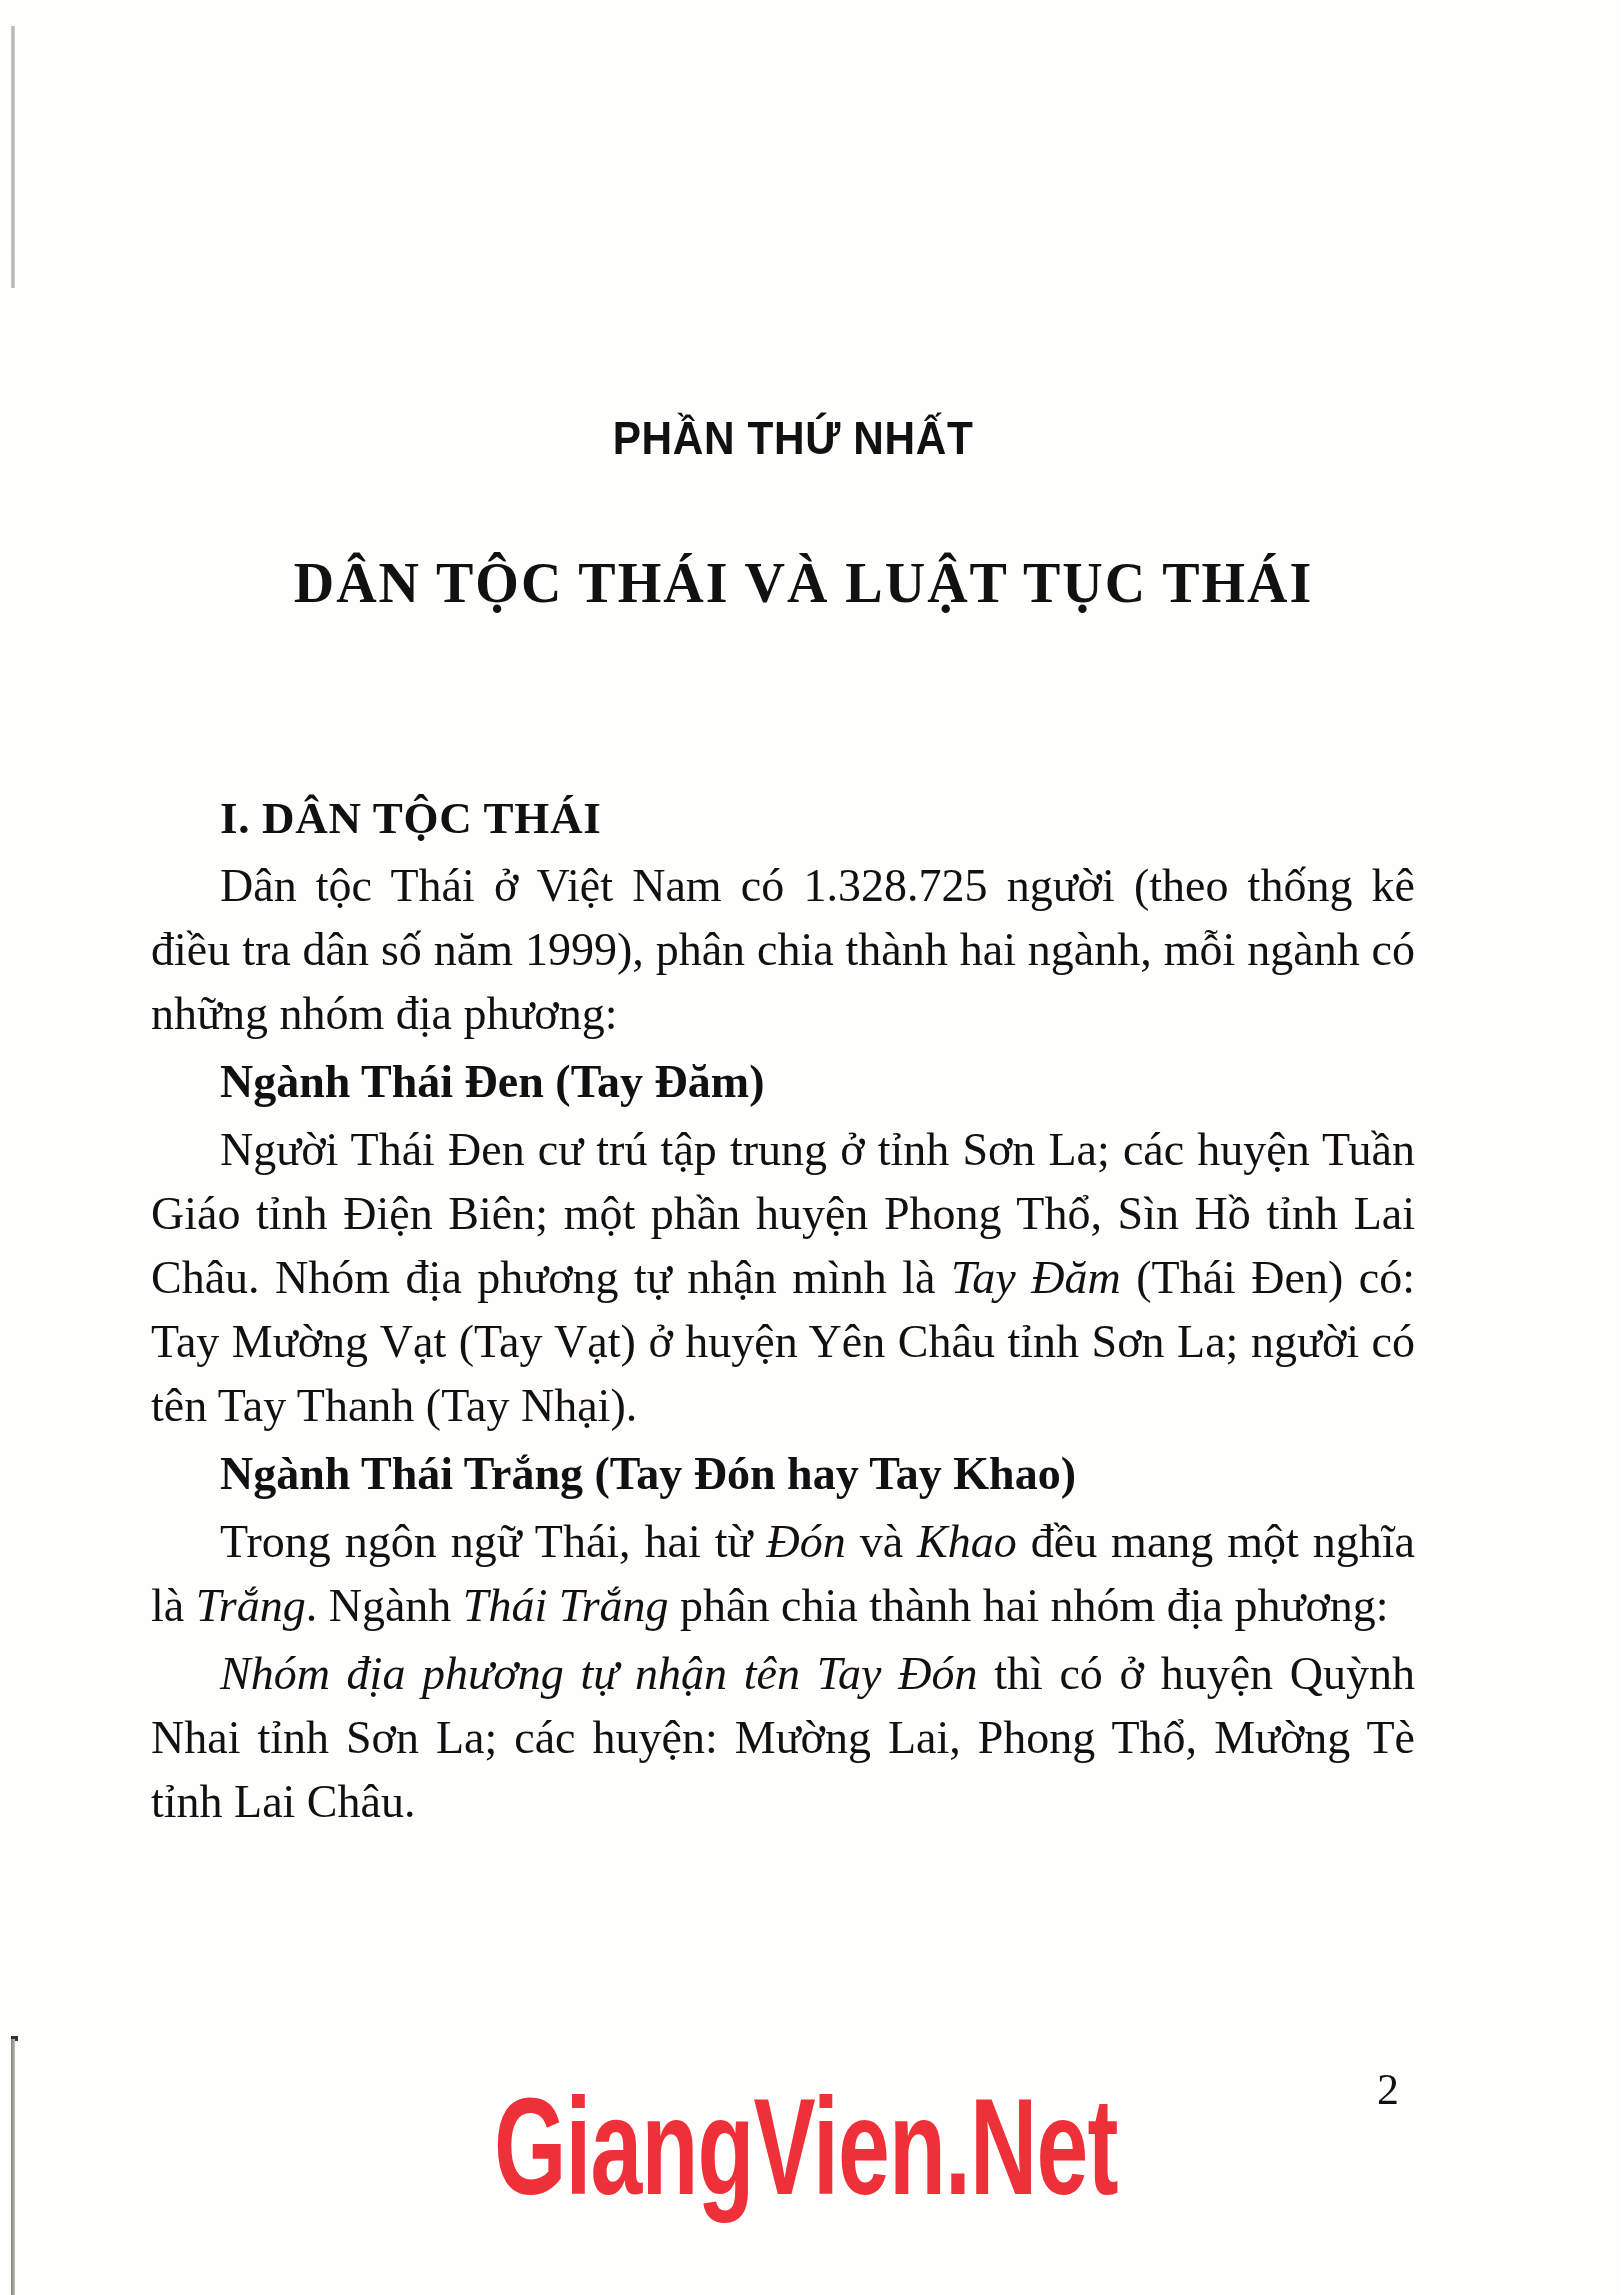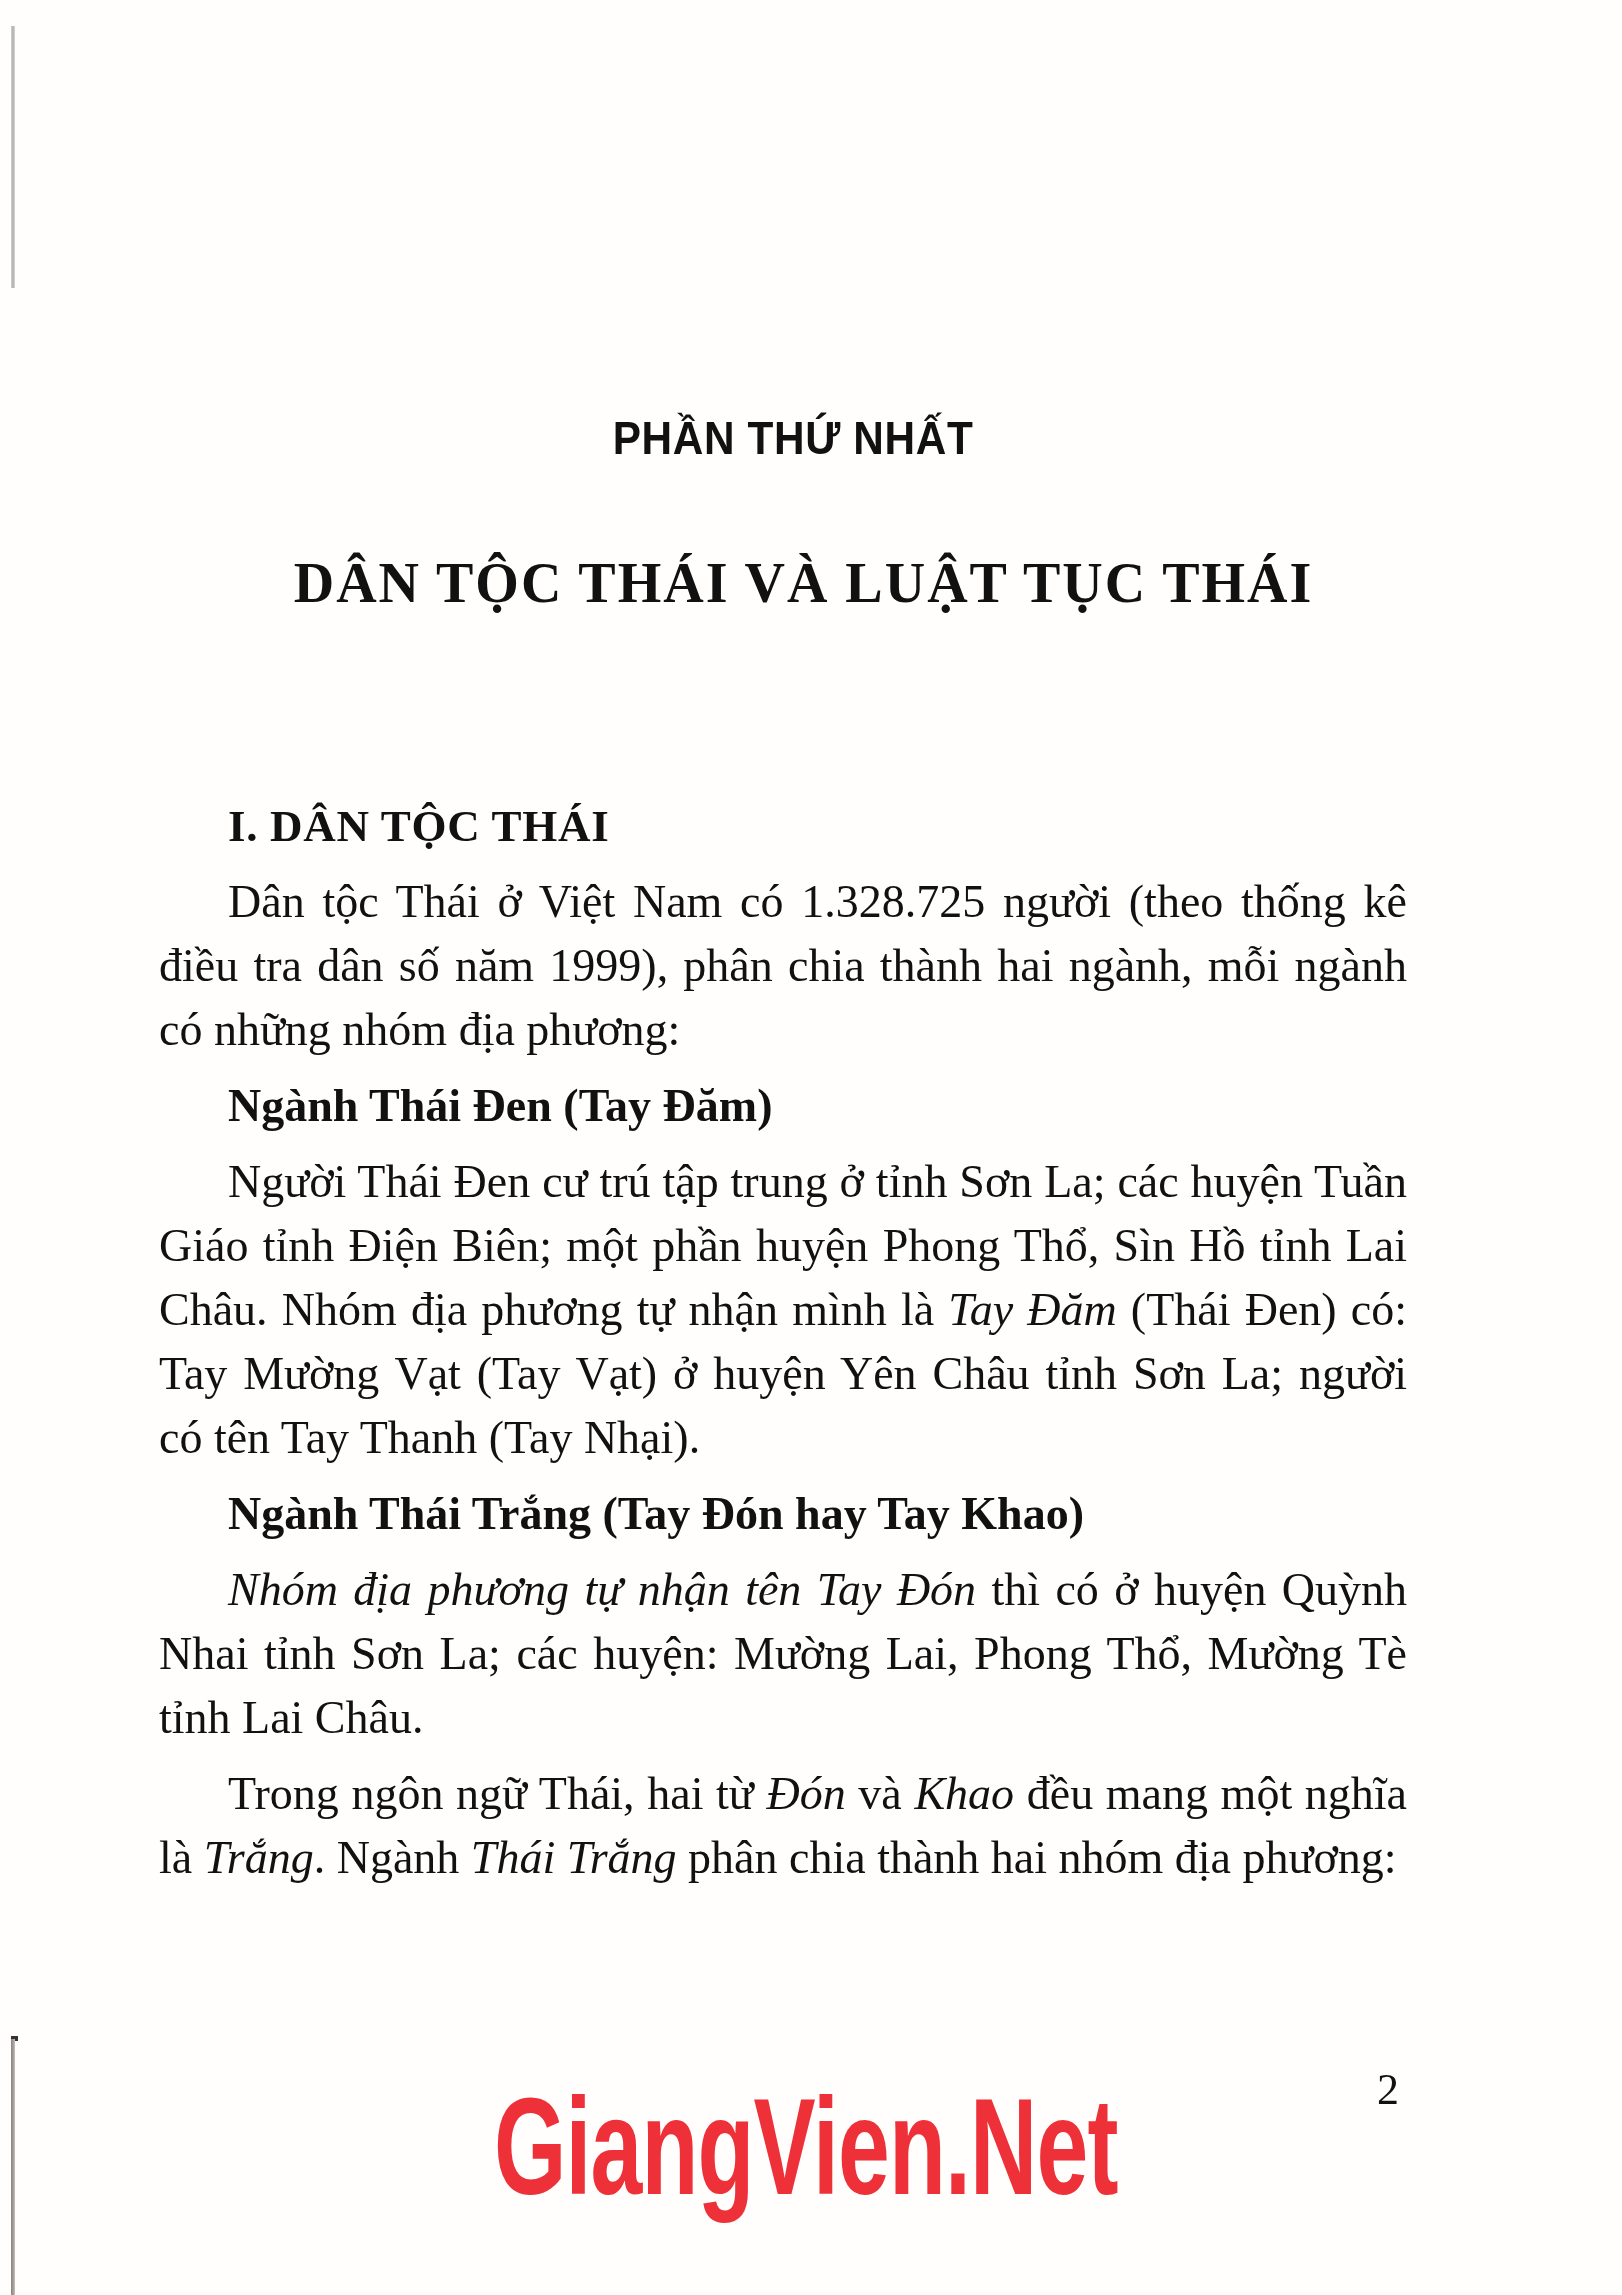--- a/index.html
+++ b/index.html
@@ -68,21 +68,21 @@
     .body-text {
       position: absolute;
       left: 147px;
       top: 782px;
       width: 1272px;
       font-size: 46px;
       line-height: 64px;
       text-align: justify;
     }
     .body-text p {
-      margin: 12px;
+      margin: 4px;
       text-indent: 69px;
     }
     .body-text p.heading {
       font-weight: bold;
     }
     .body-text p.section-heading {
       font-weight: bold;
       font-size: 45px;
       letter-spacing: 0.7px;
     }
@@ -126,22 +126,22 @@
     <p class="section-heading">I. DÂN TỘC THÁI</p>
 
     <p>Dân tộc Thái ở Việt Nam có 1.328.725 người (theo thống kê điều tra dân số năm 1999), phân chia thành hai ngành, mỗi ngành có những nhóm địa phương:</p>
 
     <p class="heading">Ngành Thái Đen (Tay Đăm)</p>
 
     <p><span>Người Thái Đen cư trú tập trung ở tỉnh Sơn La; các huyện Tuần Giáo tỉnh Điện Biên; một phần huyện Phong Thổ, Sìn Hồ tỉnh Lai Châu. Nhóm địa phương tự nhận mình là </span><em>Tay Đăm</em><span> (Thái Đen) có: Tay Mường Vạt (Tay Vạt) ở huyện Yên Châu tỉnh Sơn La; người có tên Tay Thanh (Tay Nhại).</span></p>
 
     <p class="heading">Ngành Thái Trắng (Tay Đón hay Tay Khao)</p>
 
+    <p><span>Trong ngôn ngữ Thái, hai từ </span><em>Đón</em><span> và </span><em>Khao</em><span> đều mang một nghĩa là </span><em>Trắng</em><span>. Ngành </span><em>Thái Trắng</em><span> phân chia thành hai nhóm địa phương:</span></p>
+
     <p><em>Nhóm địa phương tự nhận tên Tay Đón</em><span> thì có ở huyện Quỳnh Nhai tỉnh Sơn La; các huyện: Mường Lai, Phong Thổ, Mường Tè tỉnh Lai Châu.</span></p>
-
-    <p><span>Trong ngôn ngữ Thái, hai từ </span><em>Đón</em><span> và </span><em>Khao</em><span> đều mang một nghĩa là </span><em>Trắng</em><span>. Ngành </span><em>Thái Trắng</em><span> phân chia thành hai nhóm địa phương:</span></p>
   </div>
 
   <div class="page-number">2</div>
 
   <div class="watermark">GiangVien.Net</div>
 </div>
 
 
 </body></html>

